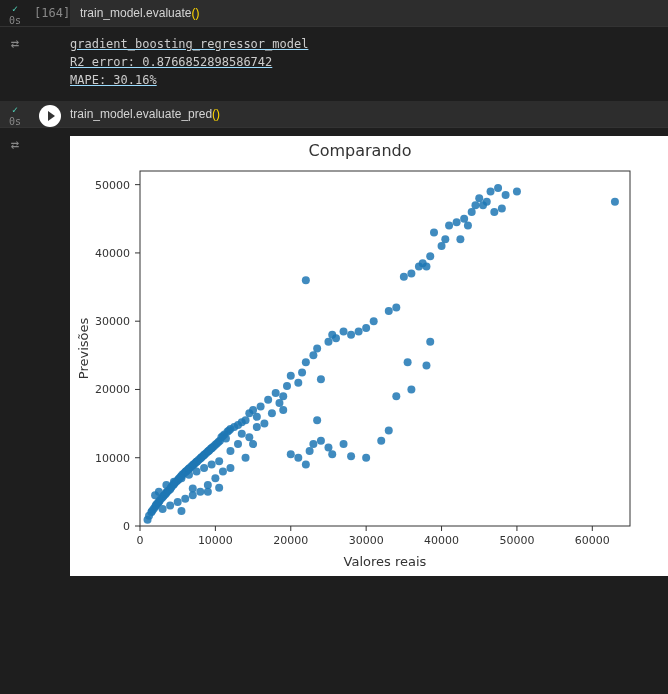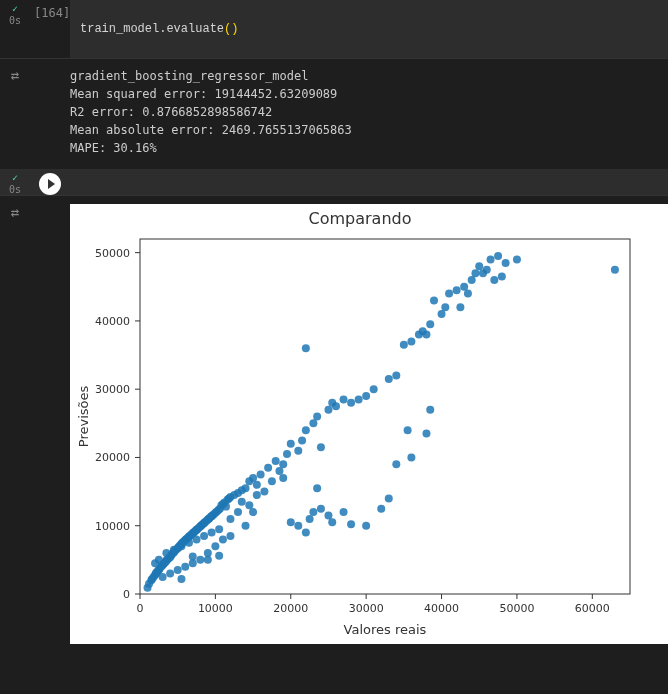--- a/index.html
+++ b/index.html
@@ -39,22 +39,22 @@
     width: 40px;
     flex-shrink: 0;
     color: #888;
     padding: 6px 4px;
     font-size: 12px;
     text-align: right;
   }
   .code-area {
     flex: 1;
     background: #2d2d2d;
-    padding: 22px 10px;
-    font-family: Liberation Mono, monospace;
+    padding: 6px 10px;
+    font-family: Liberation Sans, sans-serif;
     color: #d4d4d4;
   }
   .code-area.dark {
     background: #2d2d2d;
   }
   .ident { color: #d4d4d4; }
   .punct { color: #d4d4d4; }
   .paren { color: #ffd700; }
   .output-row {
     display: flex;
@@ -70,20 +70,21 @@
   .collapse-icon {
     color: #888;
     font-size: 14px;
   }
   .output-text {
     flex: 1;
     padding: 8px 10px 12px 40px;
     color: #9cdcfe;
     font-family: 'Consolas', monospace;
     line-height: 1.5;
+    text-decoration: underline;
   }
   .output-text .line { color: #cccccc; white-space: pre; }
   .run-button {
     width: 40px;
     flex-shrink: 0;
     display: flex;
     align-items: flex-start;
     justify-content: center;
     padding-top: 4px;
   }
@@ -133,36 +134,37 @@
     <span class="ident">train_model</span><span class="punct">.</span><span class="ident">evaluate</span><span class="paren">(</span><span class="paren">)</span>
   </div>
 </div>
 
 <div class="output-row">
   <div class="output-gutter">
     <span class="collapse-icon">⇄</span>
   </div>
   <div class="output-text">
     <div class="line">gradient_boosting_regressor_model</div>
-    <div class="line">Mean squared error: 19144452.63209089</div>
     <div class="line">R2 error: 0.8766852898586742</div>
-    <div class="line">Mean absolute error: 2469.7655137065863</div>
     <div class="line">MAPE: 30.16%</div>
   </div>
 </div>
 
 <div class="cell" style="background:#2d2d2d;">
   <div class="gutter" style="background:#2d2d2d;">
     <span class="check-icon">✓</span>
     <span class="time-label">0s</span>
   </div>
   <div class="run-button">
     <div class="run-circle">
       <div class="run-triangle"></div>
     </div>
+  </div>
+  <div class="code-area dark" style="padding-left:0;">
+    <span class="ident">train_model</span><span class="punct">.</span><span class="ident">evaluate_pred</span><span class="paren">(</span><span class="paren">)</span>
   </div>
 </div>
 
 <div class="output-row">
   <div class="output-gutter">
     <span class="collapse-icon">⇄</span>
   </div>
   <div class="chart-container">
     <div class="chart-box">
       <svg id="chart-svg" width="580" height="440">

